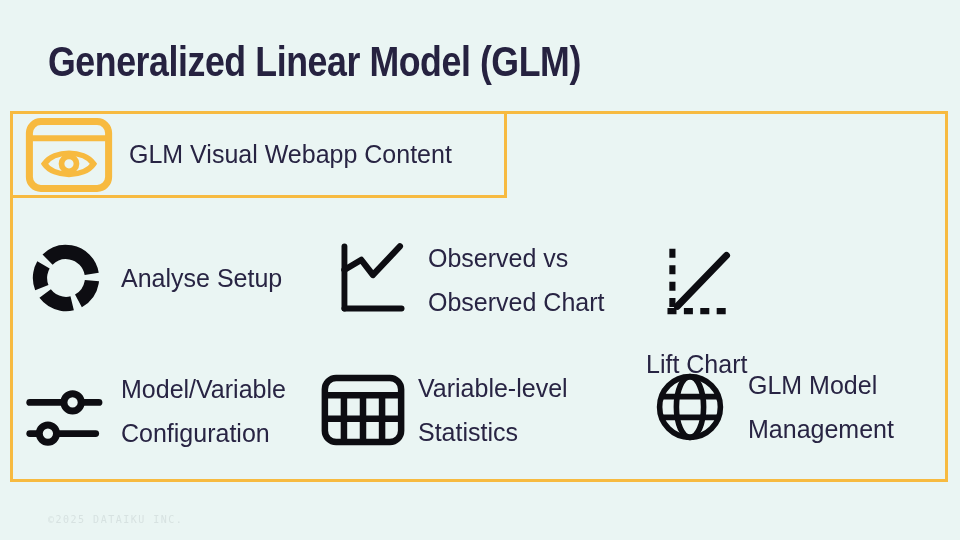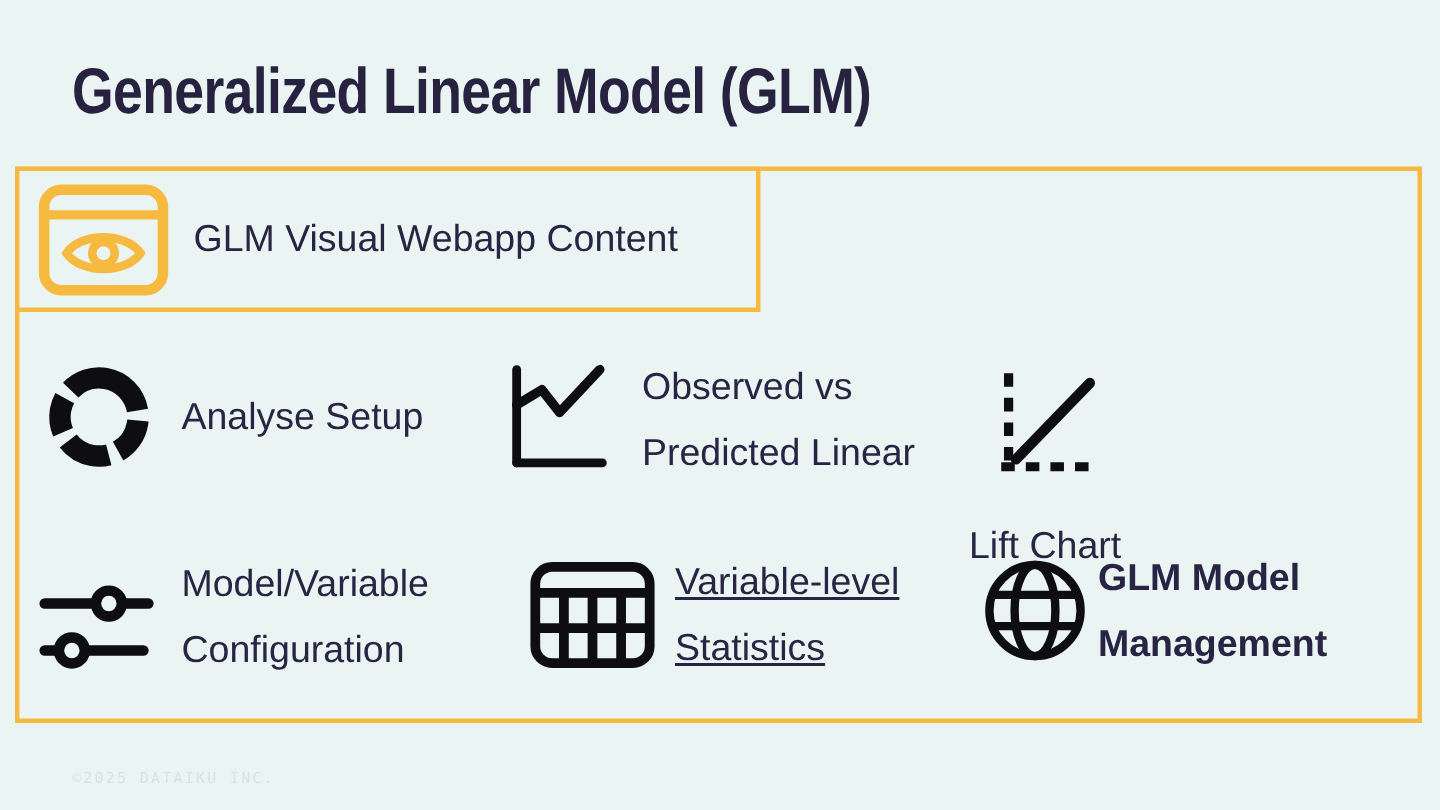--- a/index.html
+++ b/index.html
@@ -25,21 +25,21 @@
   }
   .outer-box {
     position: absolute;
     left: 10px; top: 111px;
     width: 938px; height: 371px;
     border: 3px solid #f7ba40;
   }
   .header-box {
     position: absolute;
     left: 10px; top: 111px;
-    width: 497px; height: 97px;
+    width: 497px; height: 87px;
     border: 3px solid #f7ba40;
     background: #eaf5f3;
     display: flex;
     align-items: center;
     gap: 16px;
     padding-left: 12px;
     z-index: 2;
   }
   .header-label {
     font-size: 25px;
@@ -66,22 +66,22 @@
     font-family: "DejaVu Sans Mono", monospace;
     font-size: 10px;
     letter-spacing: 1.5px;
     color: #d7e2e1;
   }
   
   #item-0 { left: 24px;  top: 236px; justify-content: center; }
   #item-1 { left: 331px; top: 236px; }
   #item-2 { left: 646px; top: 238px; gap: 20px; flex-direction: column; }
   #item-3 { left: 24px;  top: 367px; align-items: flex-end; }
-  #item-4 { left: 351px; top: 366px; gap: 11px; text-decoration: underline; }
-  #item-5 { left: 650px; top: 363px; gap: 2px; font-weight: bold; }
+  #item-4 { left: 319px; top: 366px; gap: 11px; }
+  #item-5 { left: 650px; top: 363px; gap: 18px; }
   svg { display: block; }
 </style>
 </head>
 <body>
 
 <div class="slide-title">Generalized Linear Model (GLM)</div>
 
 <div class="outer-box"></div>
 
 <div class="header-box">
@@ -107,21 +107,21 @@
 
 <div class="item" id="item-1">
   <span class="icon-slot">
     <svg width="84" height="84" viewBox="0 0 100 100" fill="none">
       <path d="M16 10 V84" stroke="#0d0d12" stroke-width="7" stroke-linecap="round"></path>
       <path d="M16 84 H84" stroke="#0d0d12" stroke-width="7" stroke-linecap="round"></path>
       <path d="M16 38 L36 26 L50 44 L82 10" stroke="#0d0d12" stroke-width="7.5" stroke-linecap="round" stroke-linejoin="round"></path>
     </svg>
   </span>
   <span class="item-label">Observed vs
-Predicted Linear</span>
+Observed Chart</span>
 </div>
 
 <div class="item" id="item-2">
   <span class="icon-slot">
     <svg width="82" height="84" viewBox="0 0 100 100" fill="none">
       <path d="M20 12 V88" stroke="#0d0d12" stroke-width="7.5" stroke-dasharray="11 9"></path>
       <path d="M14 88 H90" stroke="#0d0d12" stroke-width="7.5" stroke-dasharray="11 9"></path>
       <path d="M26 82 L86 20" stroke="#0d0d12" stroke-width="8.5" stroke-linecap="round"></path>
     </svg>
   </span>

